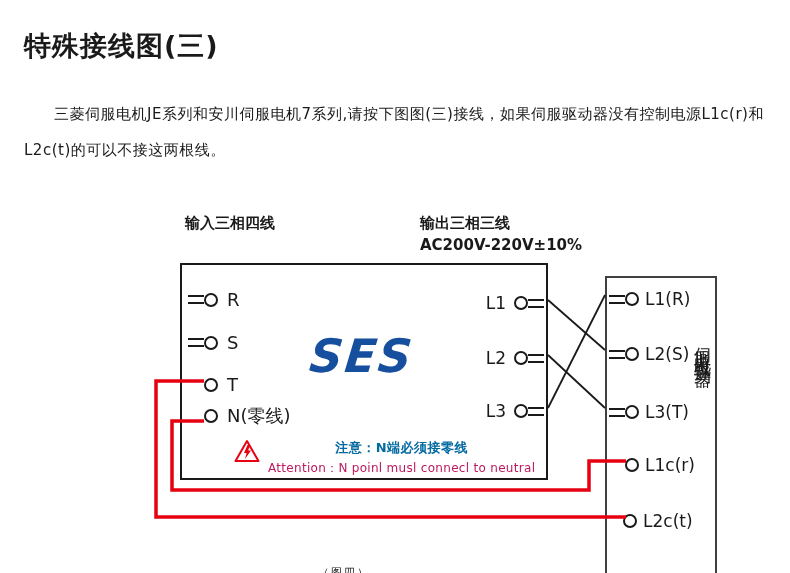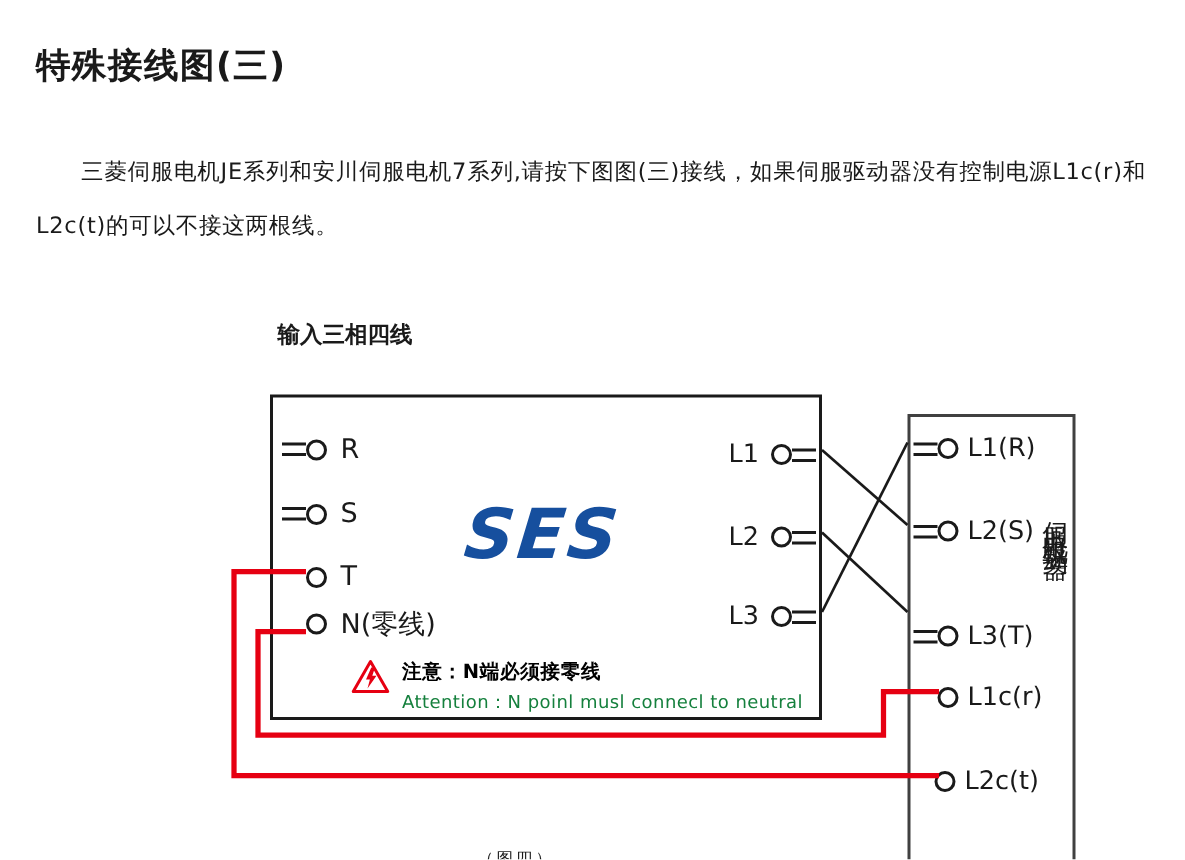--- a/index.html
+++ b/index.html
@@ -1,20 +1,20 @@
 <!DOCTYPE html>
 <html><head>
 <meta charset="utf-8">
 <style>
   html,body{margin:0;padding:0;background:#fff;}
   .page{
     position:relative;width:790px;height:573px;background:#ffffff;
     font-family:"DejaVu Sans",sans-serif;color:#1a1a1a;overflow:hidden;
   }
-  .title{position:absolute;left:24px;top:28px;font-size:23px;font-weight:600;letter-spacing:1px;}
+  .title{position:absolute;left:24px;top:28px;font-size:27px;font-weight:600;letter-spacing:1px;}
   .body-text{position:absolute;left:24px;top:96px;width:746px;font-size:15px;line-height:36px;text-indent:2em;letter-spacing:.5px;}
   .io-label{position:absolute;font-size:15px;line-height:22px;font-weight:bold;}
   #in-label{left:185px;top:212px;}
   #out-label{left:420px;top:212px;}
 
   .main-box{position:absolute;left:180px;top:263px;width:368px;height:217px;
     border:2px solid #1a1a1a;box-sizing:border-box;}
   .drive-box{position:absolute;left:605px;top:276px;width:112px;height:336px;
     border:2px solid #404040;box-sizing:border-box;}
 
@@ -24,22 +24,22 @@
   .tcircle{width:14px;height:14px;border:2.5px solid #1a1a1a;border-radius:50%;background:#fff;box-sizing:border-box;flex:none;}
   .tlabel{font-size:18px;margin-left:9px;}
   .term.right .tlabel{font-size:17px;margin:0 8px 0 0;}
   .term.right{right:2px;justify-content:flex-end;}
   .dterm .tlabel{font-size:17px;margin-left:6px;}
 
   .ses-logo{position:absolute;left:128px;top:64px;font-size:46px;font-weight:bold;font-style:italic;
     color:#164f9e;letter-spacing:2px;transform:skewX(-6deg);}
 
   .warning{position:absolute;left:52px;top:174px;display:flex;align-items:flex-start;gap:8px;}
-  .warn-zh{font-size:13px;font-weight:bold;color:#000000;letter-spacing:.5px;}
-  .warn-en{font-size:12px;color:#15803d;margin-top:3px;letter-spacing:.3px;}
+  .warn-zh{font-size:13px;font-weight:bold;color:#0369a1;letter-spacing:.5px;text-align:center;}
+  .warn-en{font-size:12px;color:#be185d;margin-top:3px;letter-spacing:.3px;}
 
   .drive-side{position:absolute;right:3px;top:56px;writing-mode:vertical-rl;text-orientation:upright;
     font-size:17px;letter-spacing:4px;line-height:19px;}
 
   .caption{position:absolute;left:0;top:565px;width:688px;text-align:center;font-size:11px;letter-spacing:2px;}
 
   .wires{position:absolute;left:0;top:0;z-index:5;pointer-events:none;}
 </style>
 </head>
 <body>
@@ -47,20 +47,24 @@
 <div class="page">
 
   <div class="title">特殊接线图(三)</div>
 
   <div class="body-text">三菱伺服电机JE系列和安川伺服电机7系列,请按下图图(三)接线，如果伺服驱动器没有控制电源L1c(r)和L2c(t)的可以不接这两根线。</div>
 
   <div class="io-label" id="in-label">
     <div>输入三相四线</div>
   </div>
 
+  <div class="io-label" id="out-label">
+    <div>输出三相三线</div>
+    <div>AC200V-220V±10%</div>
+  </div>
 
   <div class="main-box">
 
     <div class="term" style="left:6px;top:24px">
       <span class="tlines"></span>
       <span class="tcircle"></span>
       <span class="tlabel">R</span>
     </div>
     <div class="term" style="left:6px;top:67px">
       <span class="tlines"></span>
@@ -114,21 +118,21 @@
     <div class="term dterm" style="left:2px;top:11px">
       <span class="tlines"></span>
       <span class="tcircle"></span>
       <span class="tlabel">L1(R)</span>
     </div>
     <div class="term dterm" style="left:2px;top:66px">
       <span class="tlines"></span>
       <span class="tcircle"></span>
       <span class="tlabel">L2(S)</span>
     </div>
-    <div class="term dterm" style="left:2px;top:136px">
+    <div class="term dterm" style="left:2px;top:124px">
       <span class="tlines"></span>
       <span class="tcircle"></span>
       <span class="tlabel">L3(T)</span>
     </div>
     <div class="term dterm" style="left:2px;top:177px">
       <span class="tlines hide"></span>
       <span class="tcircle"></span>
       <span class="tlabel">L1c(r)</span>
     </div>
     <div class="term dterm" style="left:0;top:233px">

